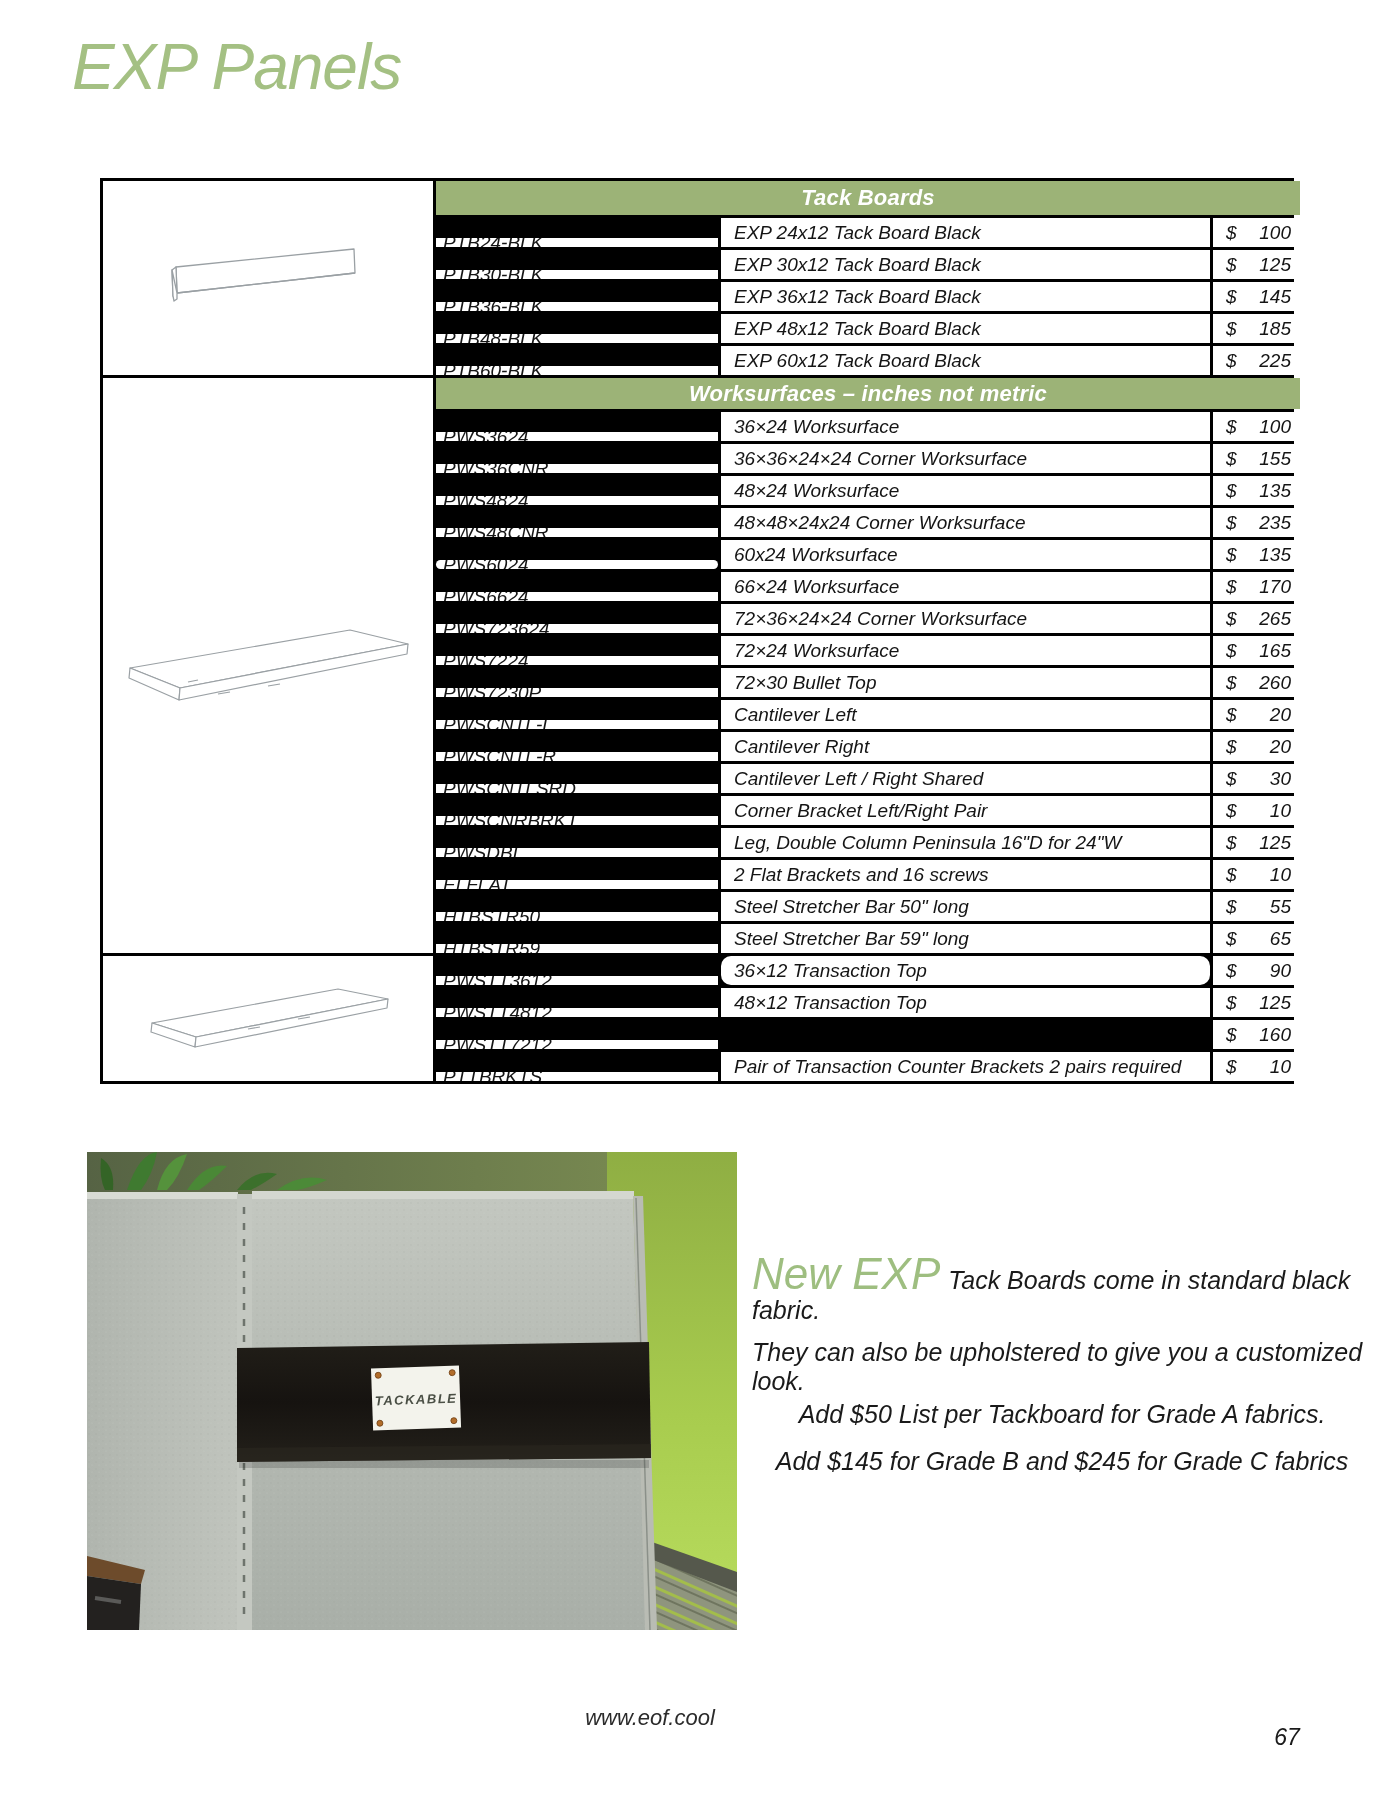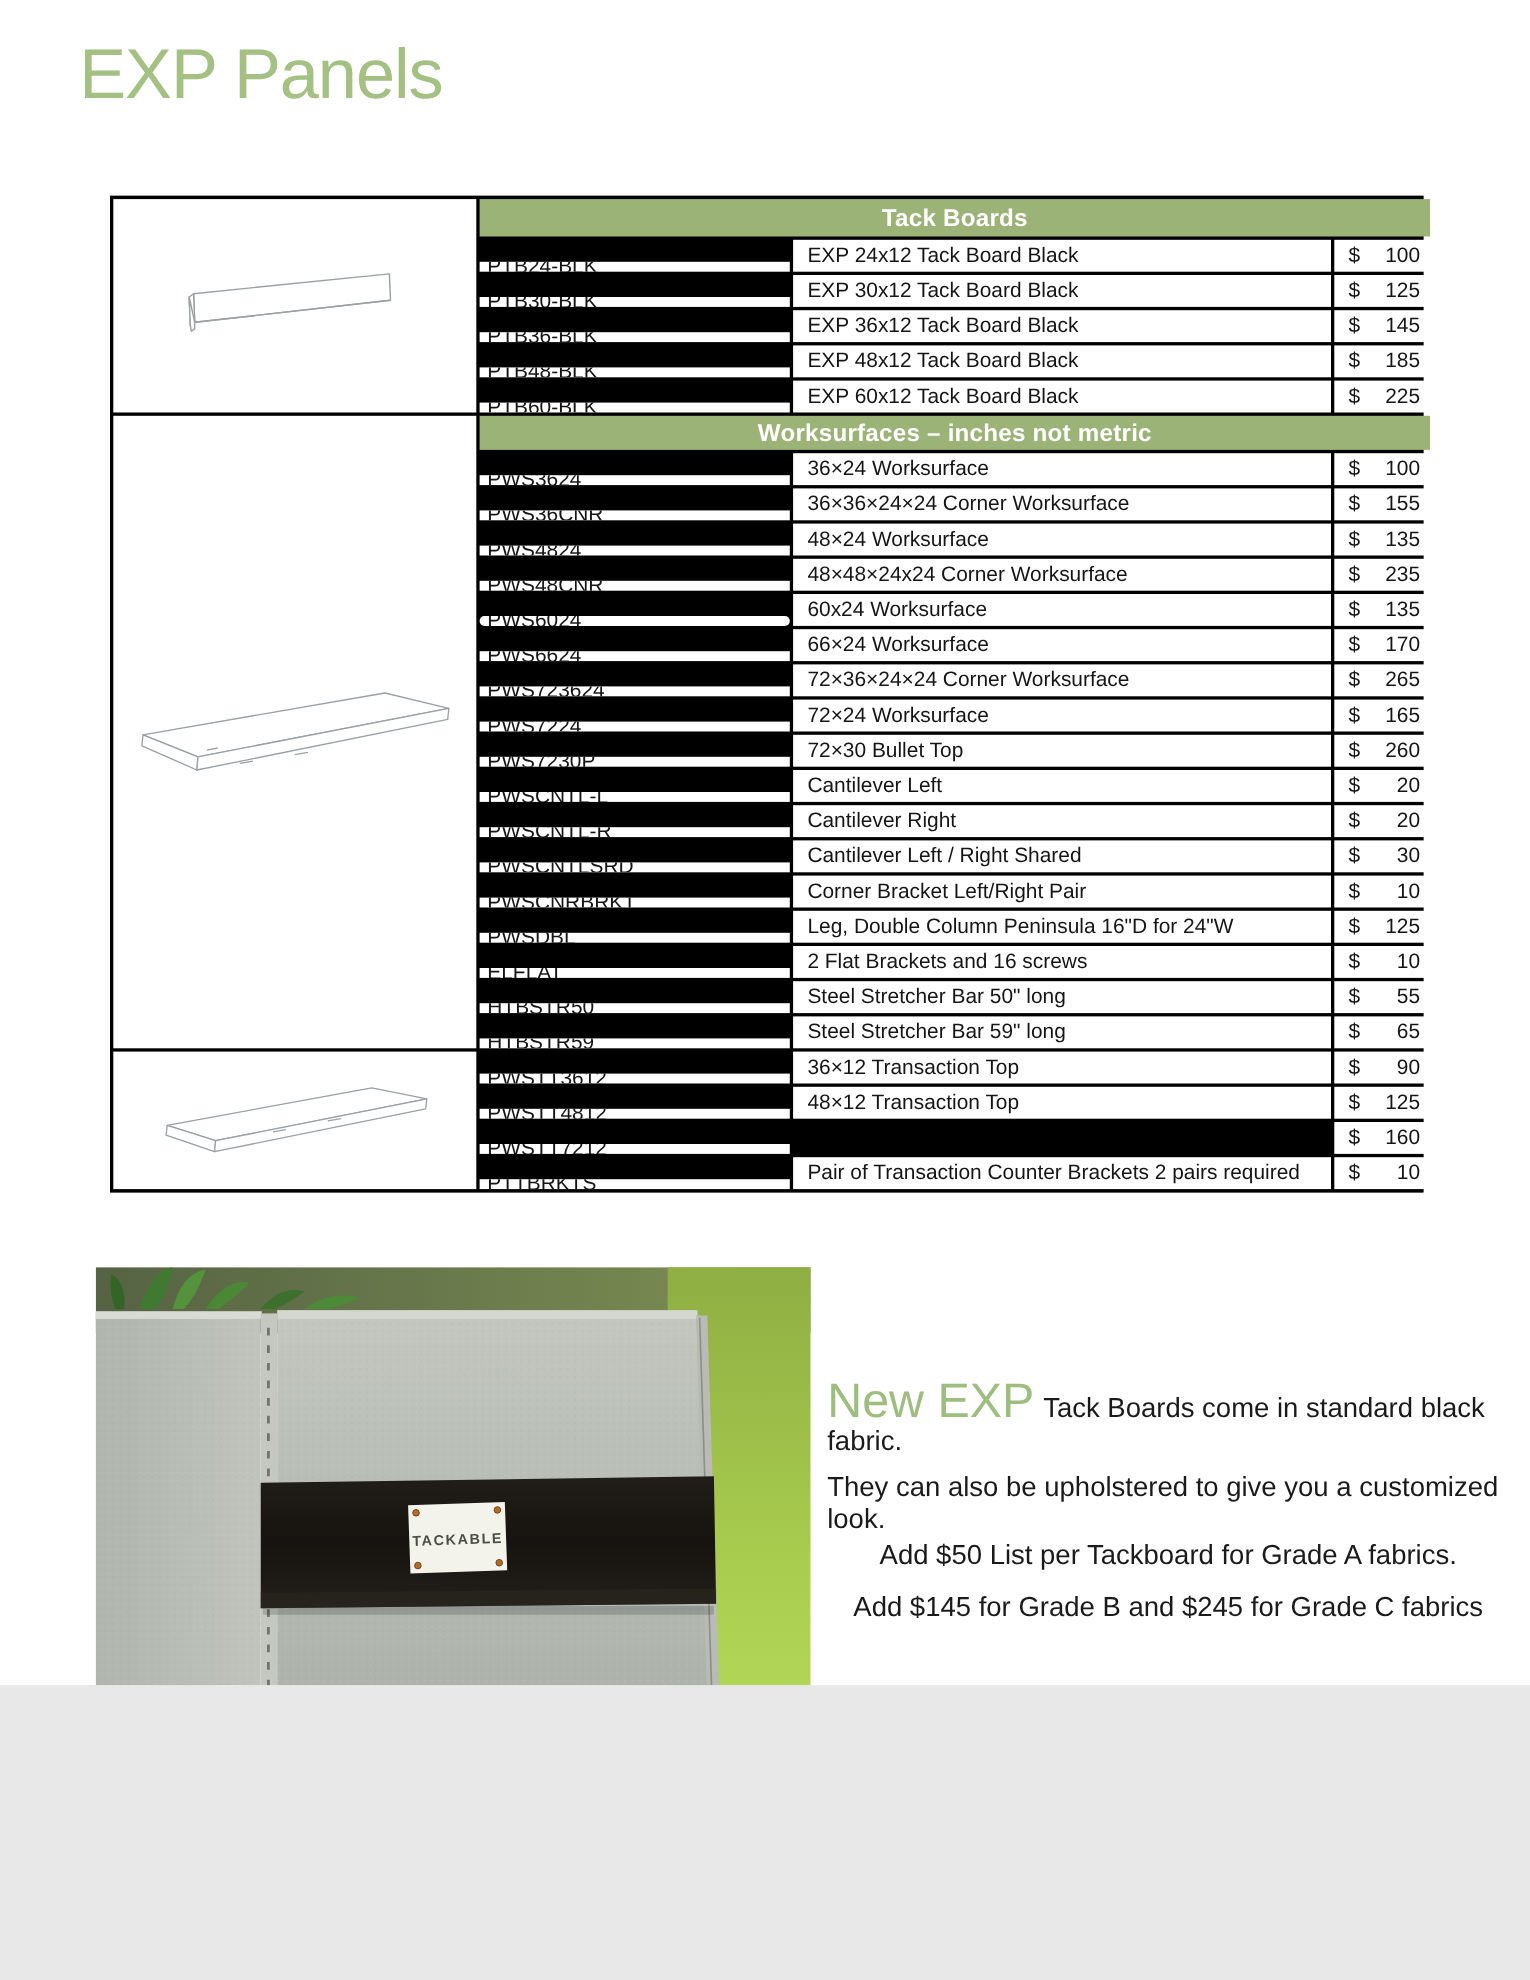--- a/index.html
+++ b/index.html
@@ -1,22 +1,23 @@
 <!DOCTYPE html>
 <html><head>
 <meta charset="utf-8">
 <style>
   html,body{margin:0;padding:0;background:#e8e8e8;}
   .page{
     position:relative;
-    width:1391px;height:1532px;
+    width:1391px;height:1800px;
     background:#ffffff;
     font-family:"Liberation Sans", sans-serif;
     overflow:hidden;
     margin:0 auto;
+    font-style:italic;
   }
   
   .page-title{
     position:absolute;left:72px;top:34px;
     font-size:64px;line-height:1.05;
     color:#a4c083;letter-spacing:-1px;font-weight:400;
   }
   
   .price-table{
     position:absolute;left:100px;top:178px;
@@ -253,21 +254,21 @@
       <g fill="#ffffff" stroke="#9aa0a4" stroke-width="1.2" stroke-linejoin="round">
         <polygon points="14,46 200,12 250,22 58,60"></polygon>
         <polygon points="14,46 58,60 57,70 13,55"></polygon>
         <polygon points="58,60 250,22 249,31 57,70"></polygon>
         <line x1="110" y1="52" x2="122" y2="50"></line>
         <line x1="160" y1="42" x2="172" y2="40"></line>
       </g>
     </svg>
       </div>
       <div class="cell code-cell" style="grid-area: 25 / 2;">PWSTT3612</div>
-      <div class="cell desc-cell" style="grid-area: 25 / 3;">36×12 Transaction Top</div>
+      <div class="cell desc-cell" style="grid-area: 25 / 3; border-radius: 10px;">36×12 Transaction Top</div>
       <div class="cell price-cell" style="grid-area: 25 / 4;">
         <span>$</span>
         <span>90</span>
       </div>
       <div class="cell code-cell" style="grid-area: 26 / 2;">PWSTT4812</div>
       <div class="cell desc-cell" style="grid-area: 26 / 3;">48×12 Transaction Top</div>
       <div class="cell price-cell" style="grid-area: 26 / 4;">
         <span>$</span>
         <span>125</span>
       </div>

